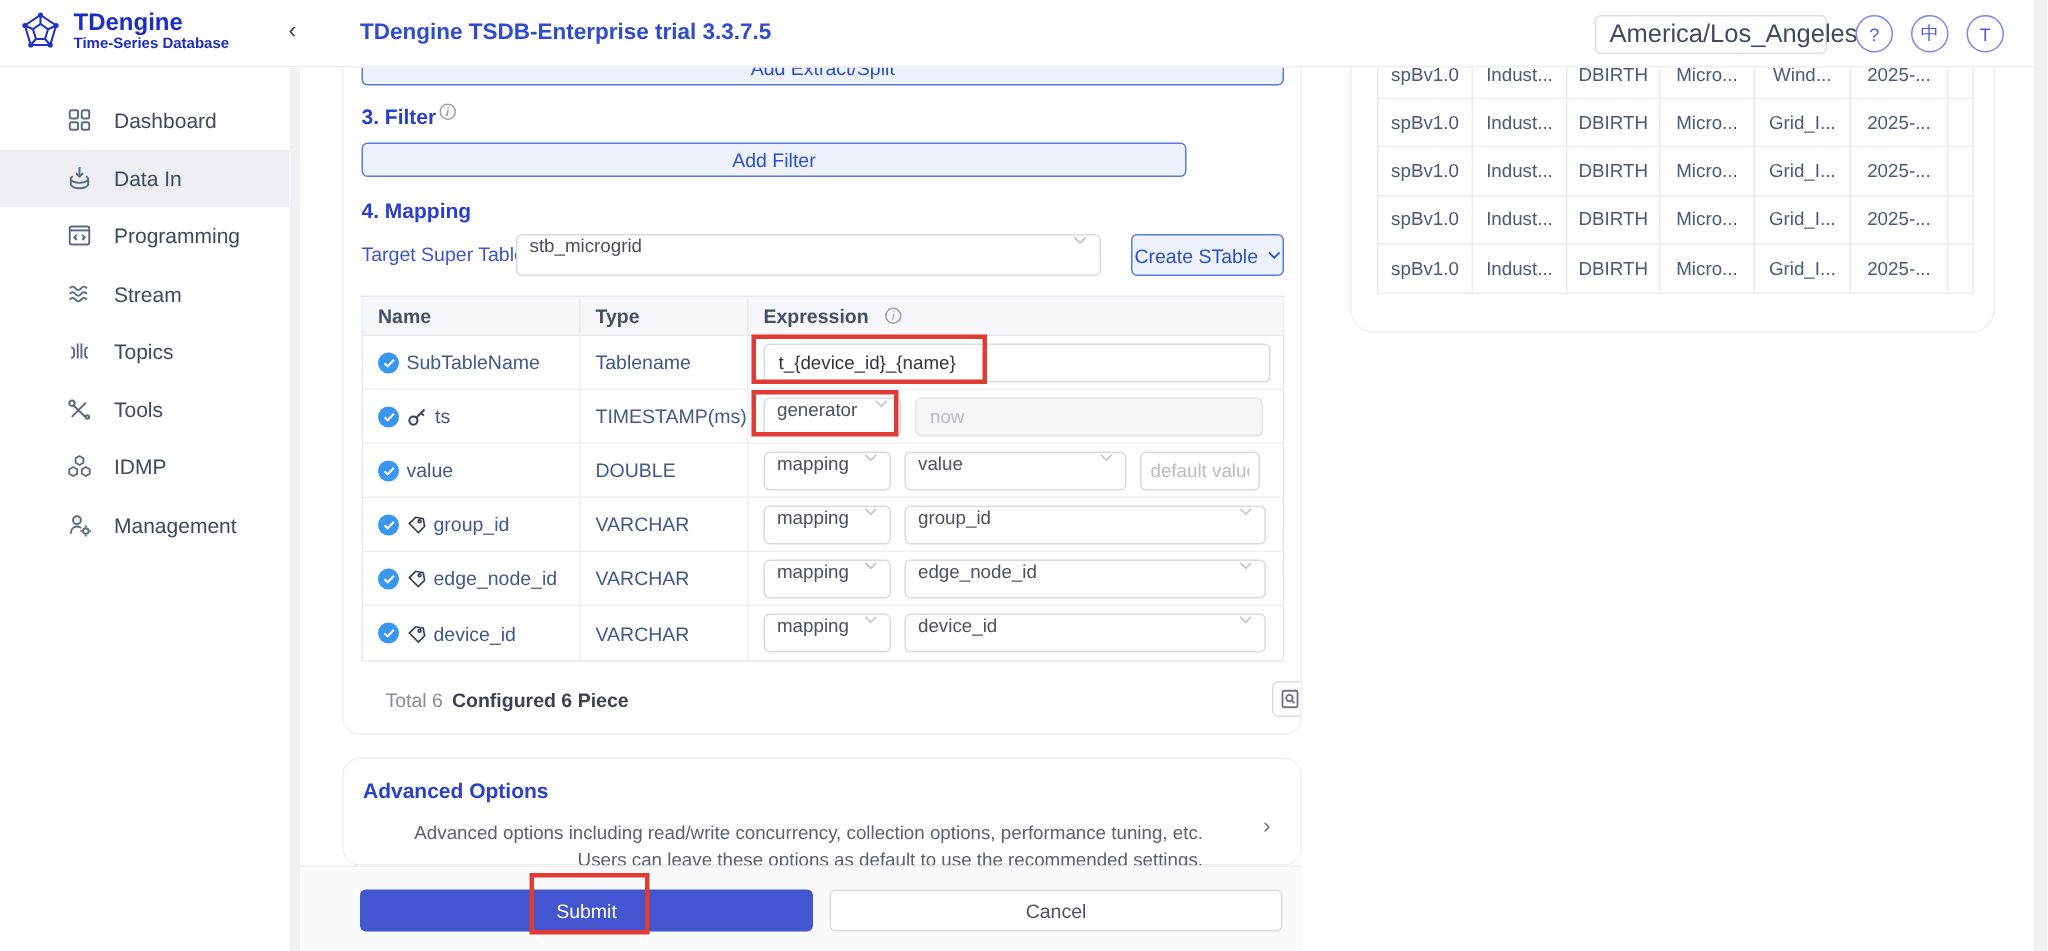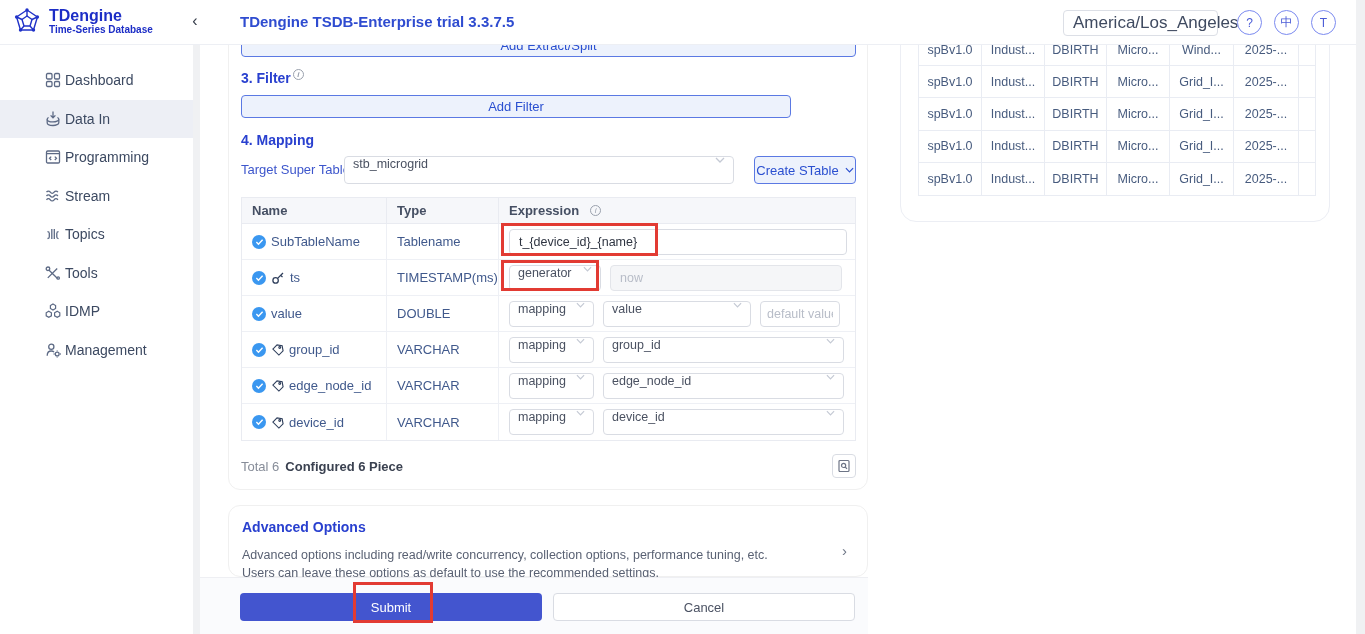--- a/index.html
+++ b/index.html
@@ -21,21 +21,21 @@
     border:1px solid #dcdfe6; border-radius:4px; background:#fff; display:flex;
     align-items:center; justify-content:space-between; padding:0 9px; }
   #tz-select span { font-size:17px; color:#3f4a60; }
   .hdr-circle { position:absolute; top:10px; width:25px; height:25px; border:1px solid #7b8af0;
     border-radius:50%; color:#4a5bd6; font-size:12px; display:flex; align-items:center;
     justify-content:center; background:#fff; cursor:pointer; }
 
   
   #sidebar { position:absolute; top:45px; left:0; width:193px; height:589px; background:#fff;
     padding-top:16px; z-index:10; }
-  .side-item { height:38.5px; display:flex; align-items:center; gap:3px; padding-left:44px;
+  .side-item { height:38.5px; display:flex; align-items:center; gap:14px; padding-left:44px;
     cursor:pointer; }
   .side-item.active { background:#edeff5; }
   .side-item .lbl { font-size:14px; color:#3c4961; }
   .side-item svg { flex:0 0 auto; }
   #side-gutter { position:absolute; top:45px; left:193px; width:7px; height:589px;
     background:#f0f1f3; }
   #page-scrollbar { position:absolute; top:0; right:0; width:9px; height:634px;
     background:#f0f1f3; z-index:50; }
 
   
@@ -77,32 +77,32 @@
     border-right:1px solid #eef0f5; gap:5px; }
   .c-name { width:145px; }
   .c-type { width:112px; }
   .c-expr { flex:1; border-right:none !important; gap:9px !important; }
   .mt-header .c-expr { border-right:none; }
   .fname, .ftype { font-size:13px; color:#40598c; }
   .check-ic { width:14px; height:14px; border-radius:50%; background:#3a97f0; display:flex;
     align-items:center; justify-content:center; flex:0 0 auto; }
 
   
-  #total-row { position:absolute; left:12px; top:420px; width:615px; height:26px;
+  #total-row { position:absolute; left:28px; top:420px; width:615px; height:26px;
     display:flex; align-items:center; }
   #total-row .t1 { font-size:13px; color:#878d99; }
   #total-row .t2 { font-size:13px; color:#3a4150; font-weight:bold; margin-left:6px; }
   #preview-btn { margin-left:auto; width:24px; height:24px; border:1px solid #d9dce3;
     border-radius:4px; background:#fff; display:flex; align-items:center;
     justify-content:center; cursor:pointer; }
 
   
   #adv-head { position:absolute; left:13px; top:13px; }
   #adv-desc { position:absolute; left:13px; top:40px; width:560px; font-size:12.5px;
-    color:#596173; line-height:18px; }
+    color:#596173; line-height:18px;text-align:right; }
   #adv-chevron { position:absolute; right:20px; top:36px; color:#6f7787; font-size:15px; }
 
   
   #footer { position:absolute; left:200px; top:577px; width:668px; height:57px;
     background:#fafbfd; border-top:1px solid #eeeff3; z-index:6; }
   #submit-btn { position:absolute; left:40px; top:15px; width:302px; height:28px;
     background:#4355cf; color:#fff; font-size:13px; border:none; border-radius:4px;
     display:flex; align-items:center; justify-content:center; cursor:pointer; }
   #cancel-btn { position:absolute; left:353px; top:15px; width:302px; height:28px;
     background:#fff; color:#4b5263; font-size:13px; border:1px solid #d9dce3;

